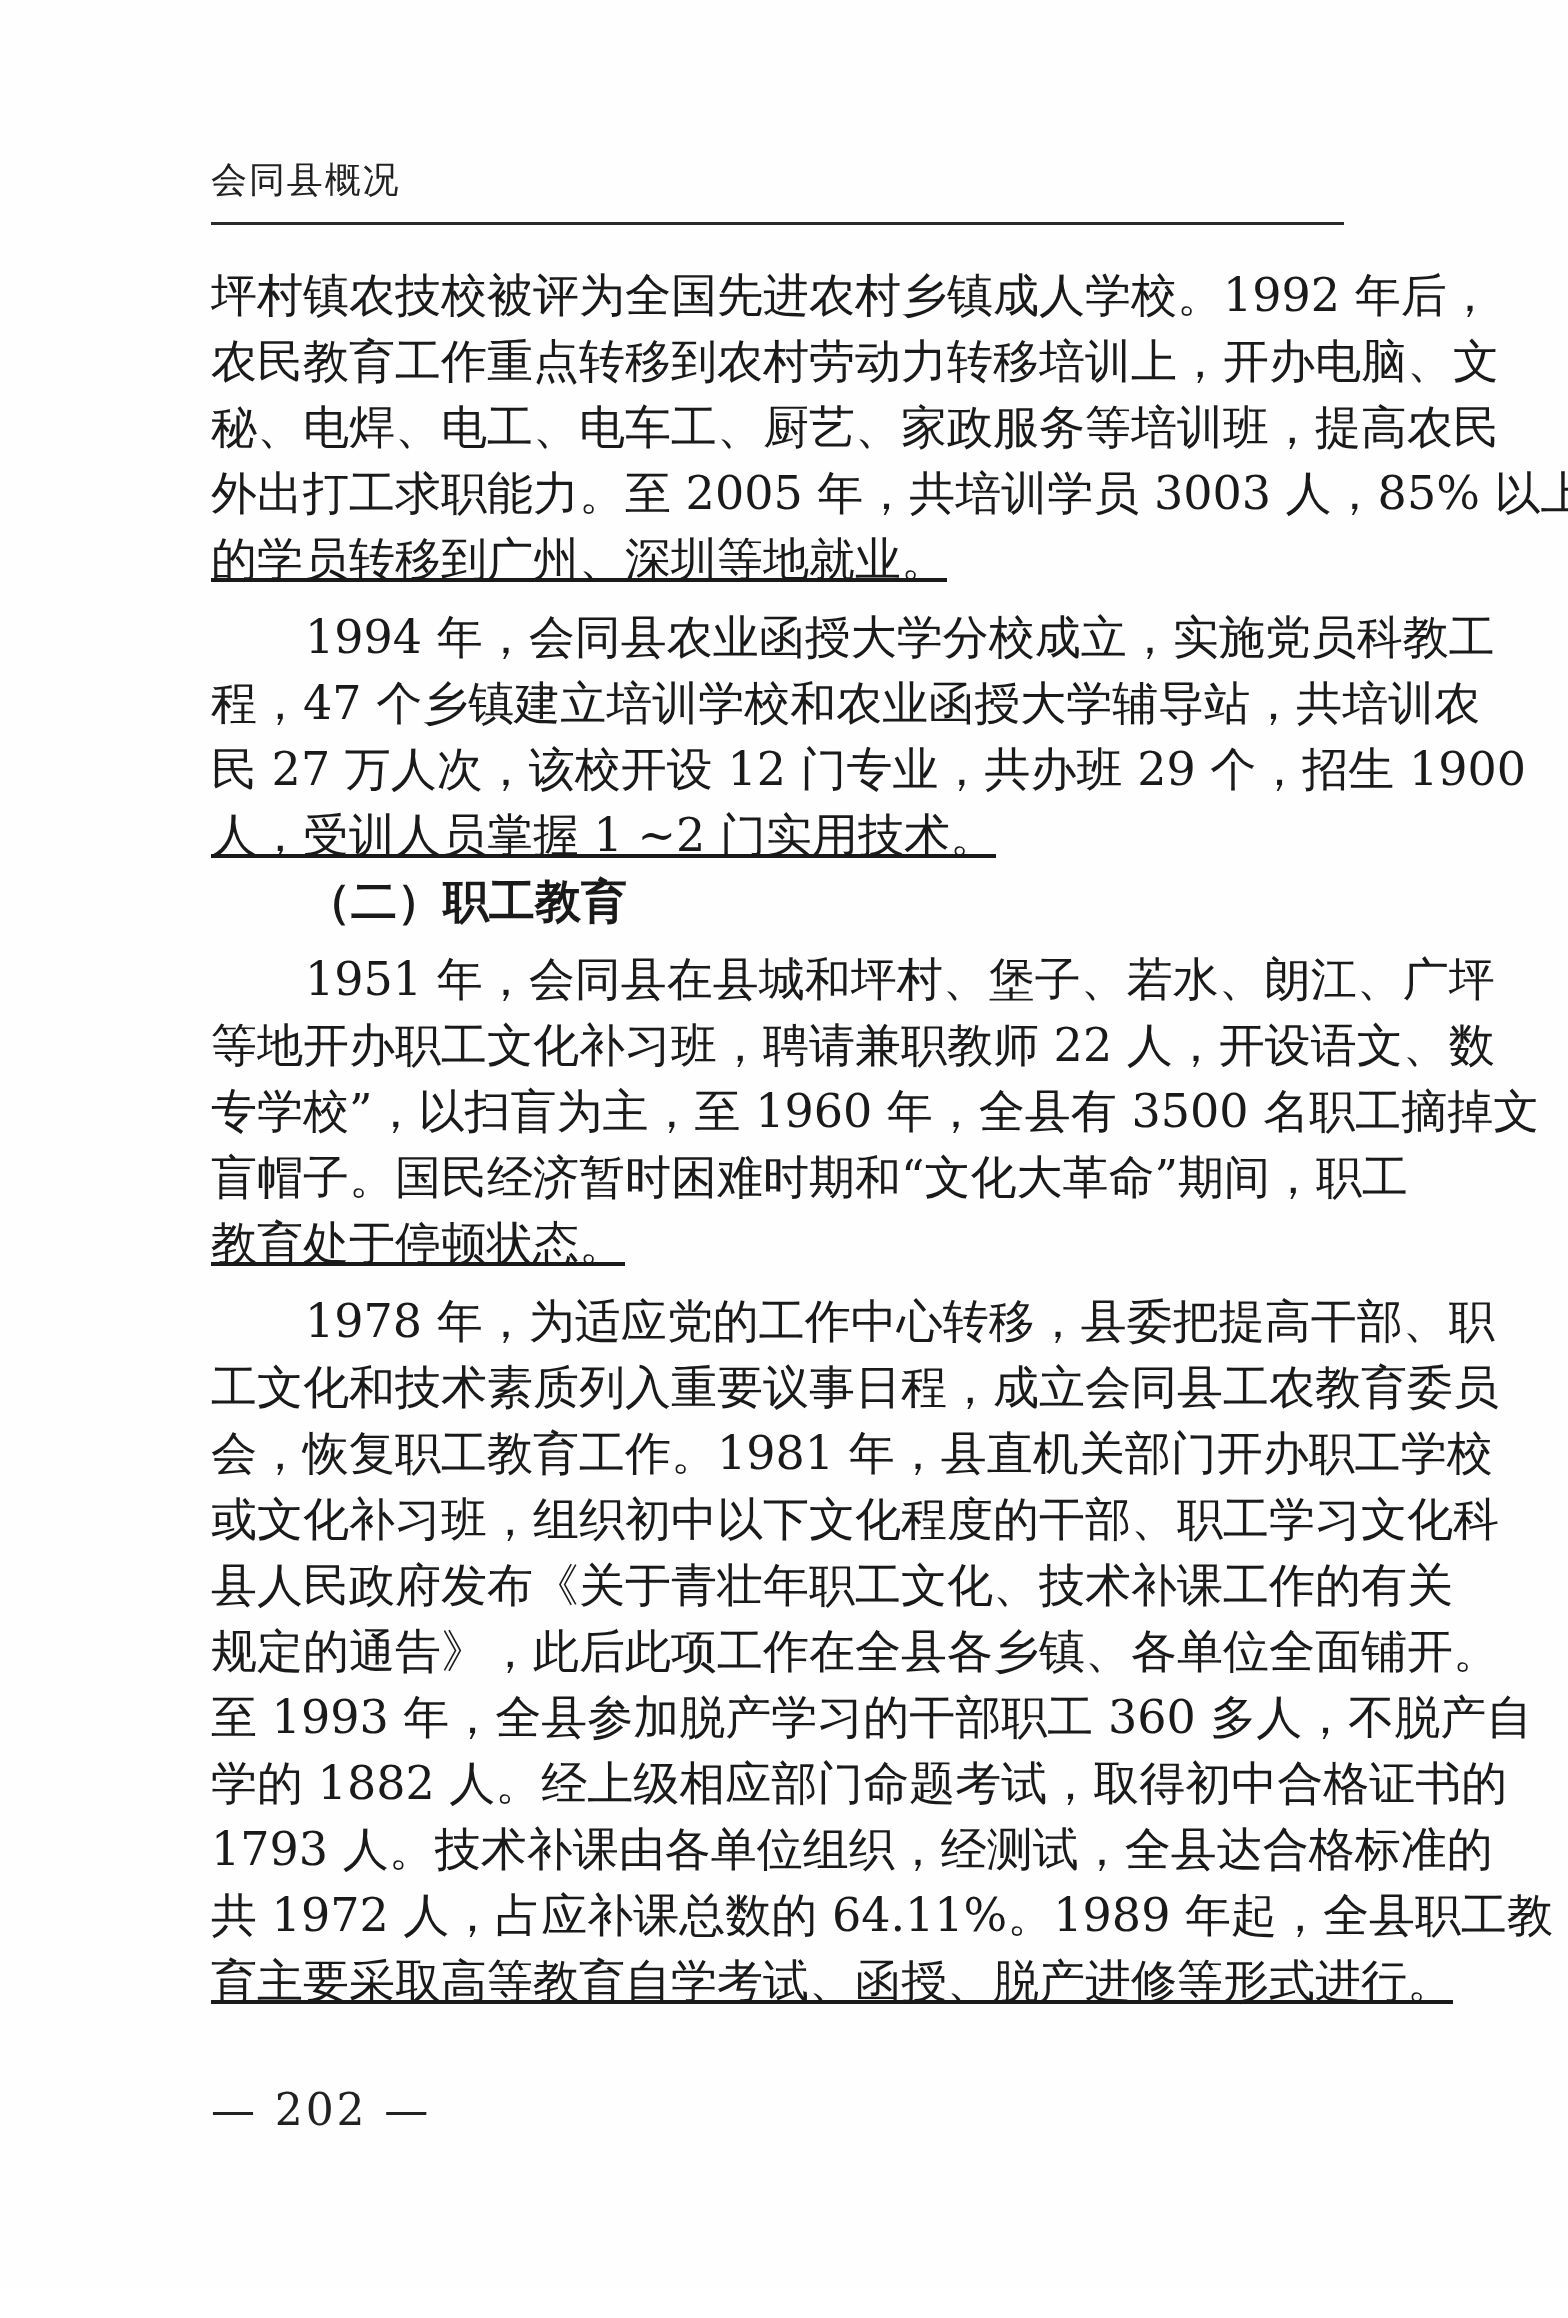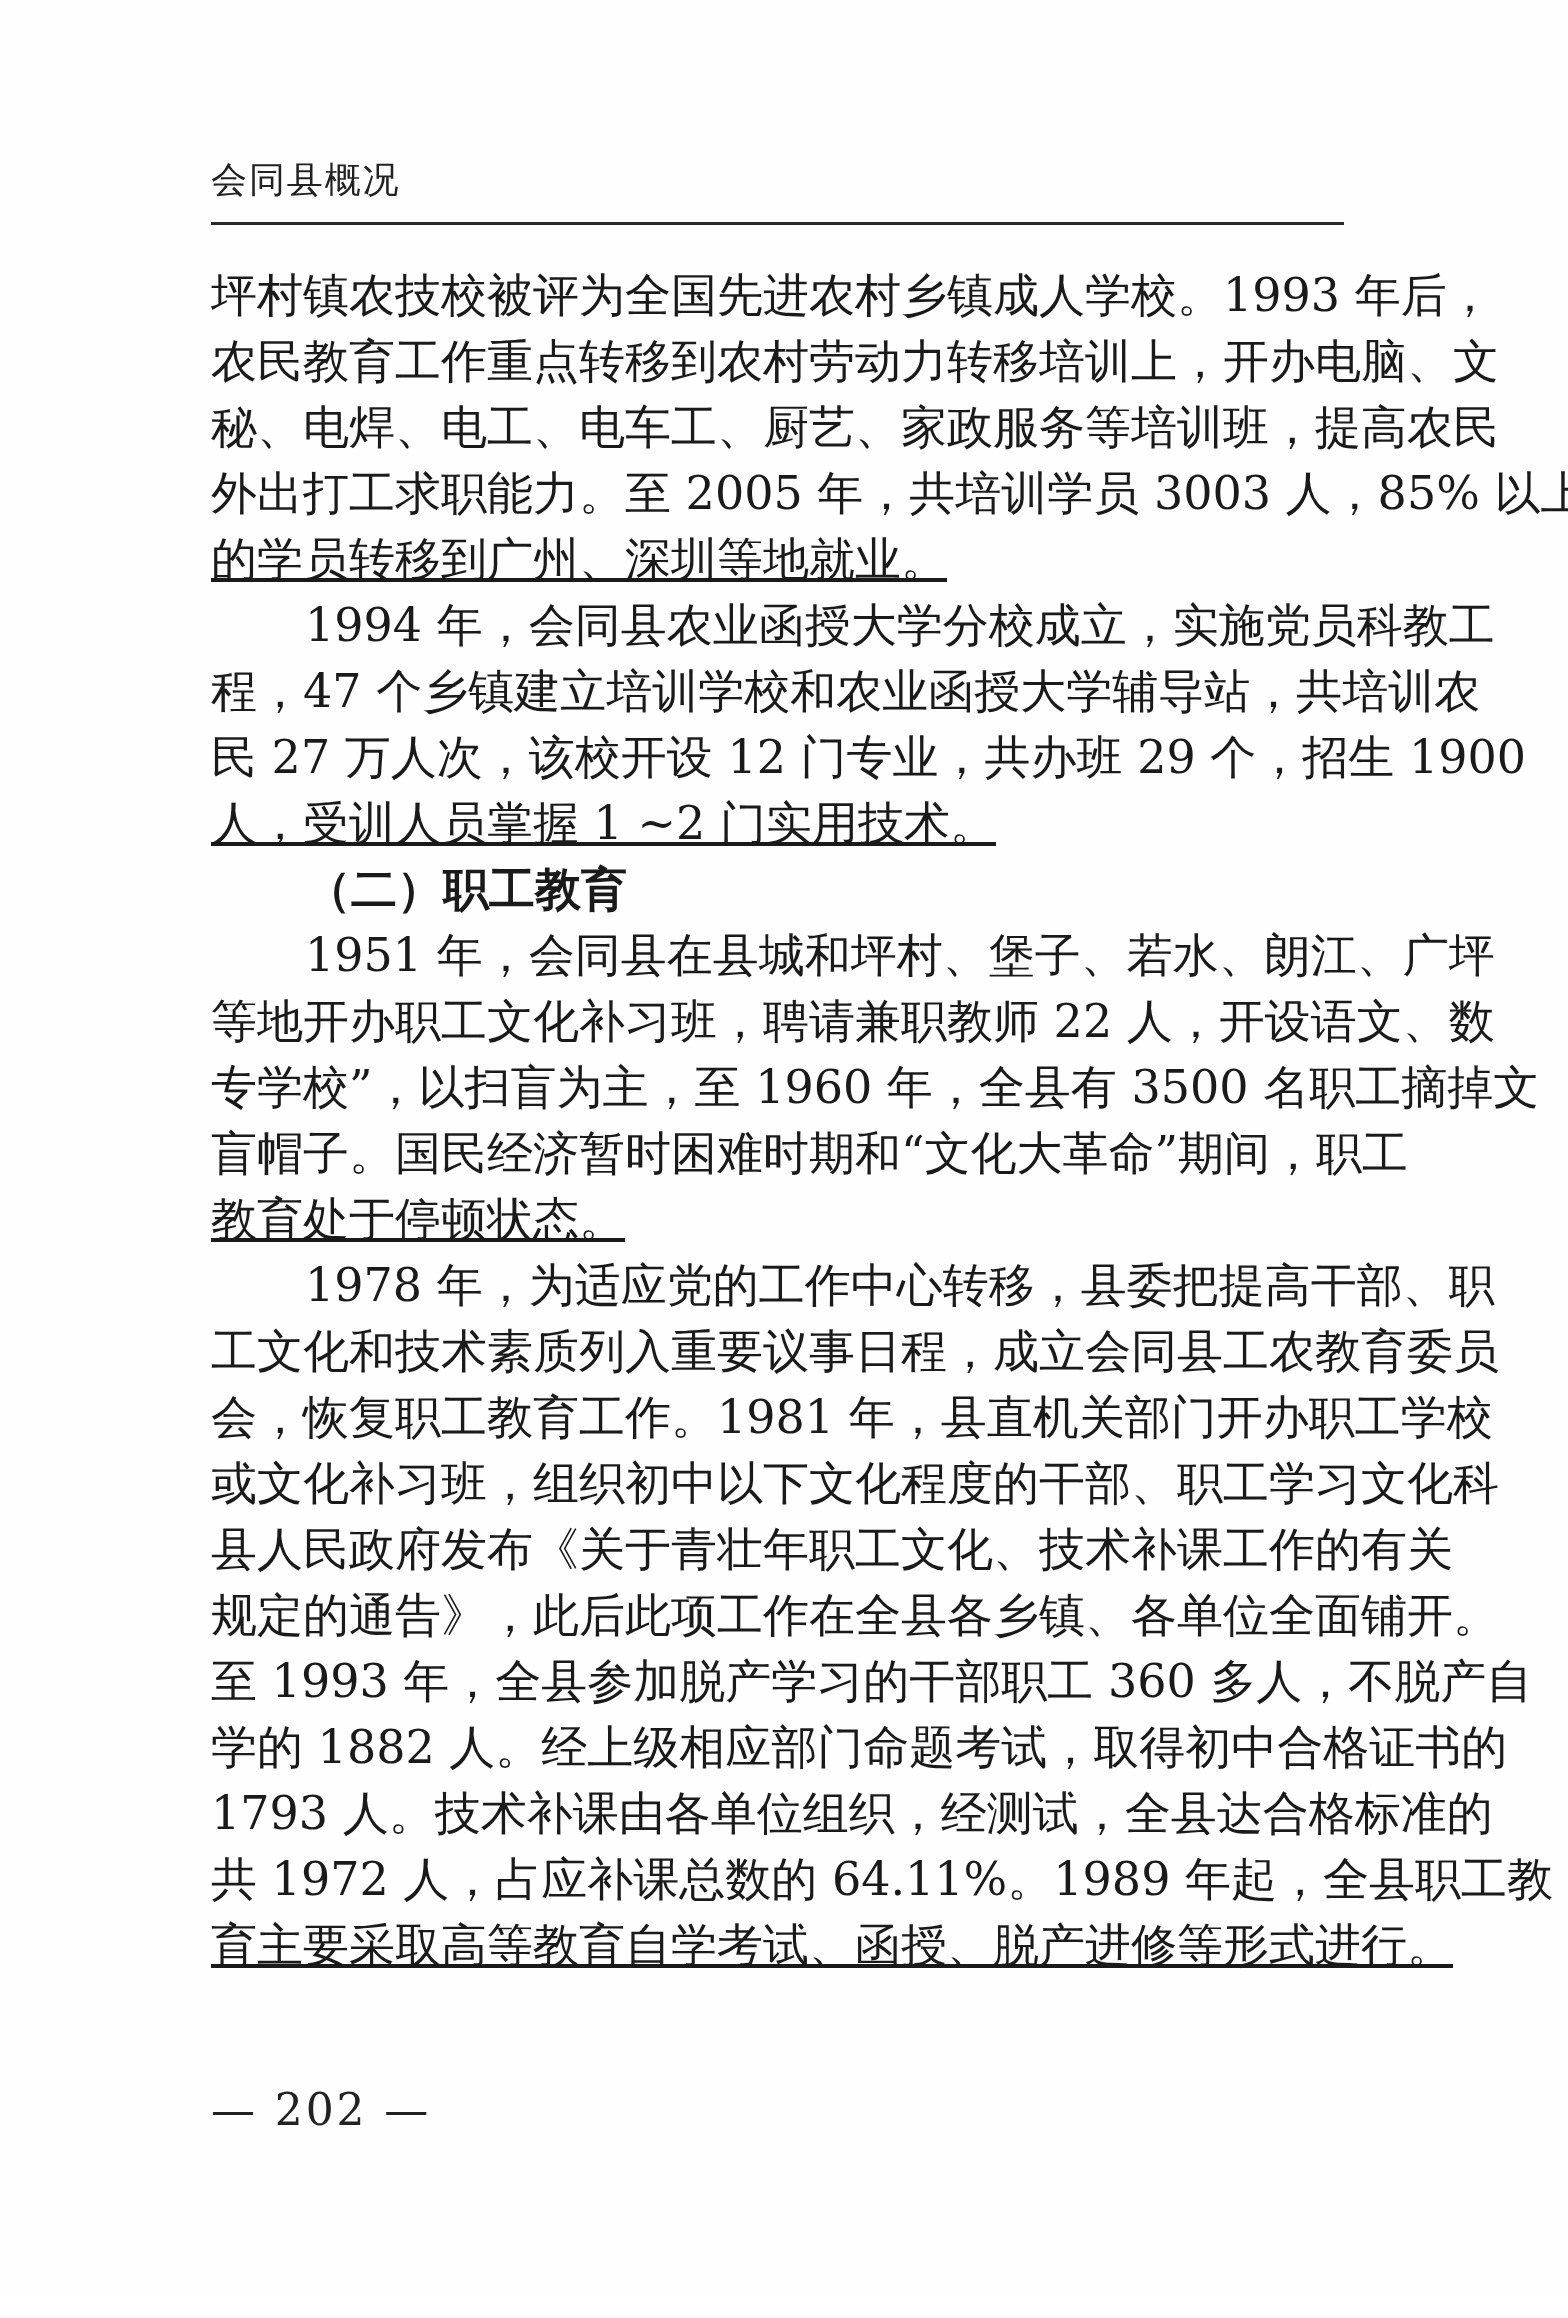--- a/index.html
+++ b/index.html
@@ -5,33 +5,33 @@
   html, body { margin: 0; padding: 0; background: #ffffff; }
   body { width: 1568px; height: 2319px; position: relative; overflow: hidden;
          font-family: "DejaVu Serif", "Liberation Serif", serif; color: #1a1a1a; }
   .page { position: absolute; left: 0; top: 0; width: 1568px; height: 2289px; background: #fefefe; }
   .running-head { position: absolute; left: 211px; top: 156px; font-size: 36px; letter-spacing: 1.9px; color: #222; }
   .head-rule { position: absolute; left: 211px; top: 222px; width: 1133px; height: 2.9px; background: #2a2a2a; }
   .body-text { position: absolute; left: 211px; top: 262px; width: 1133px; }
   .line { height: 66px; line-height: 66px; font-size: 46px; white-space: nowrap;
           text-align: justify; text-align-last: justify; overflow: visible; }
   .line.last { text-align-last: left; text-decoration: underline; }
-  .line.indent { padding-left: 94px; box-sizing: border-box; }
+  .line.indent { padding-left: 94px; box-sizing: border-box; margin-top: 12px; }
   .line.heading { font-weight: bold; padding-left: 94px; box-sizing: border-box; text-align-last: left; }
   .page-number { position: absolute; left: 211px; top: 2084px; font-size: 44px; color: #222; letter-spacing: 2.9px; }
 </style>
 </head>
 <body>
 
 <div class="page">
   <div class="running-head">会同县概况</div>
   <div class="head-rule"></div>
 
   <div class="body-text">
-    <div class="line">坪村镇农技校被评为全国先进农村乡镇成人学校。1993 年后，</div>
+    <div class="line">坪村镇农技校被评为全国先进农村乡镇成人学校。1992 年后，</div>
     <div class="line">农民教育工作重点转移到农村劳动力转移培训上，开办电脑、文</div>
     <div class="line">秘、电焊、电工、电车工、厨艺、家政服务等培训班，提高农民</div>
     <div class="line">外出打工求职能力。至 2005 年，共培训学员 3003 人，85% 以上</div>
     <div class="line last">的学员转移到广州、深圳等地就业。</div>
     <div class="line indent">1994 年，会同县农业函授大学分校成立，实施党员科教工</div>
     <div class="line">程，47 个乡镇建立培训学校和农业函授大学辅导站，共培训农</div>
     <div class="line">民 27 万人次，该校开设 12 门专业，共办班 29 个，招生 1900</div>
     <div class="line last">人，受训人员掌握 1 ~2 门实用技术。</div>
     <div class="line heading">（二）职工教育</div>
     <div class="line indent">1951 年，会同县在县城和坪村、堡子、若水、朗江、广坪</div>

